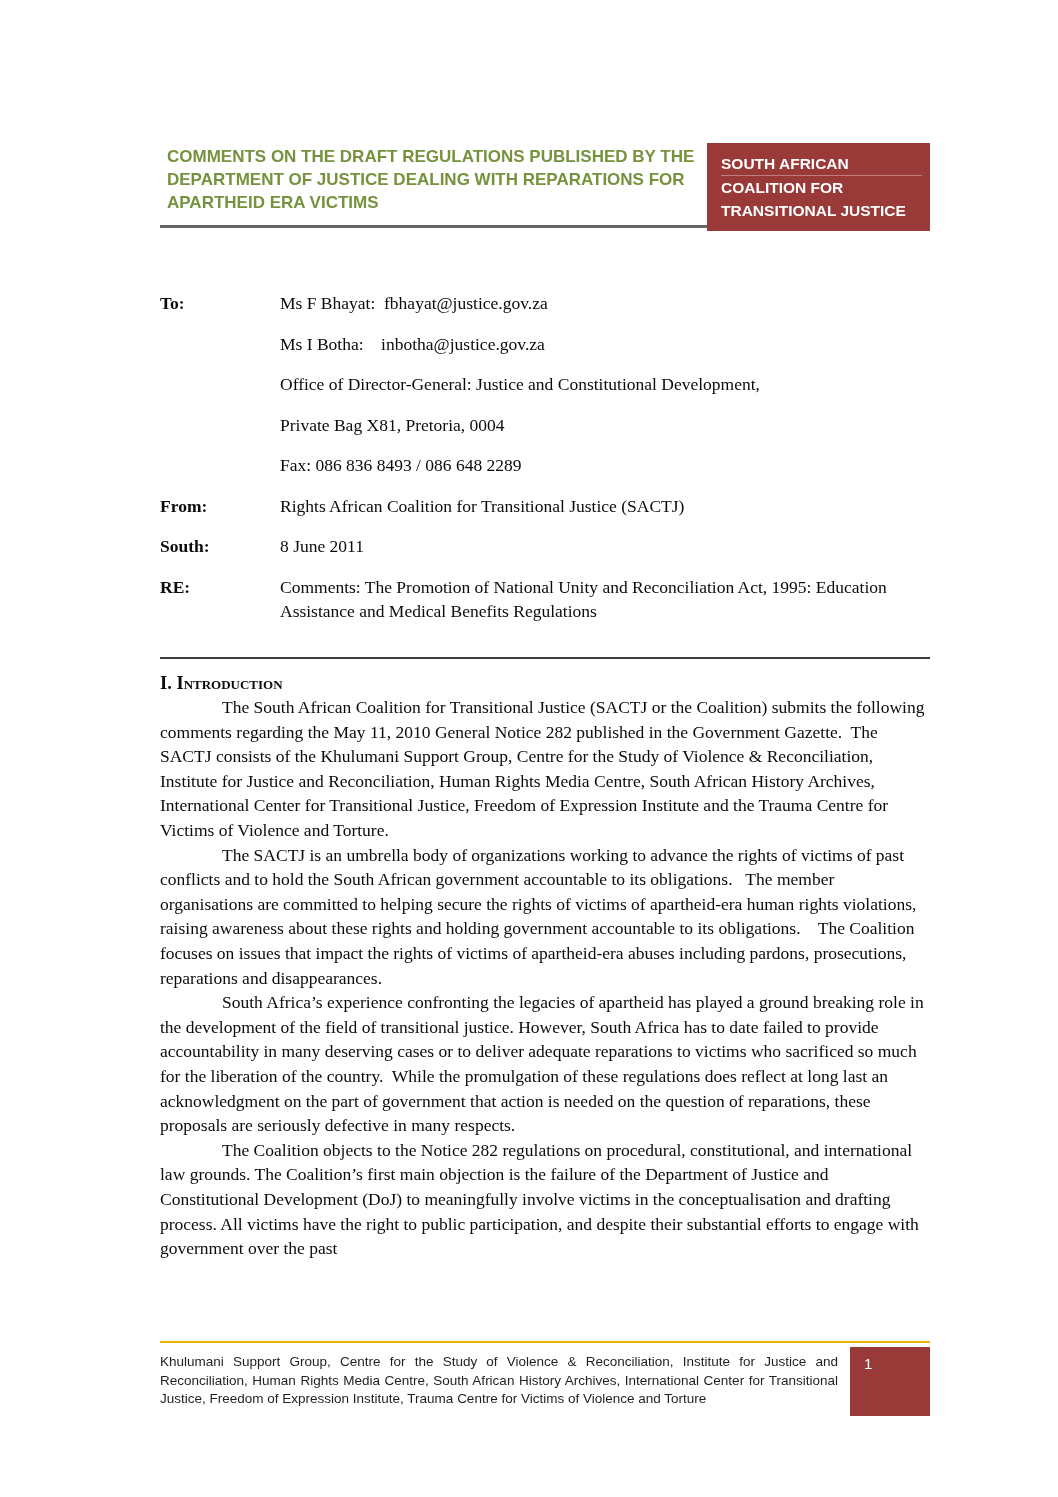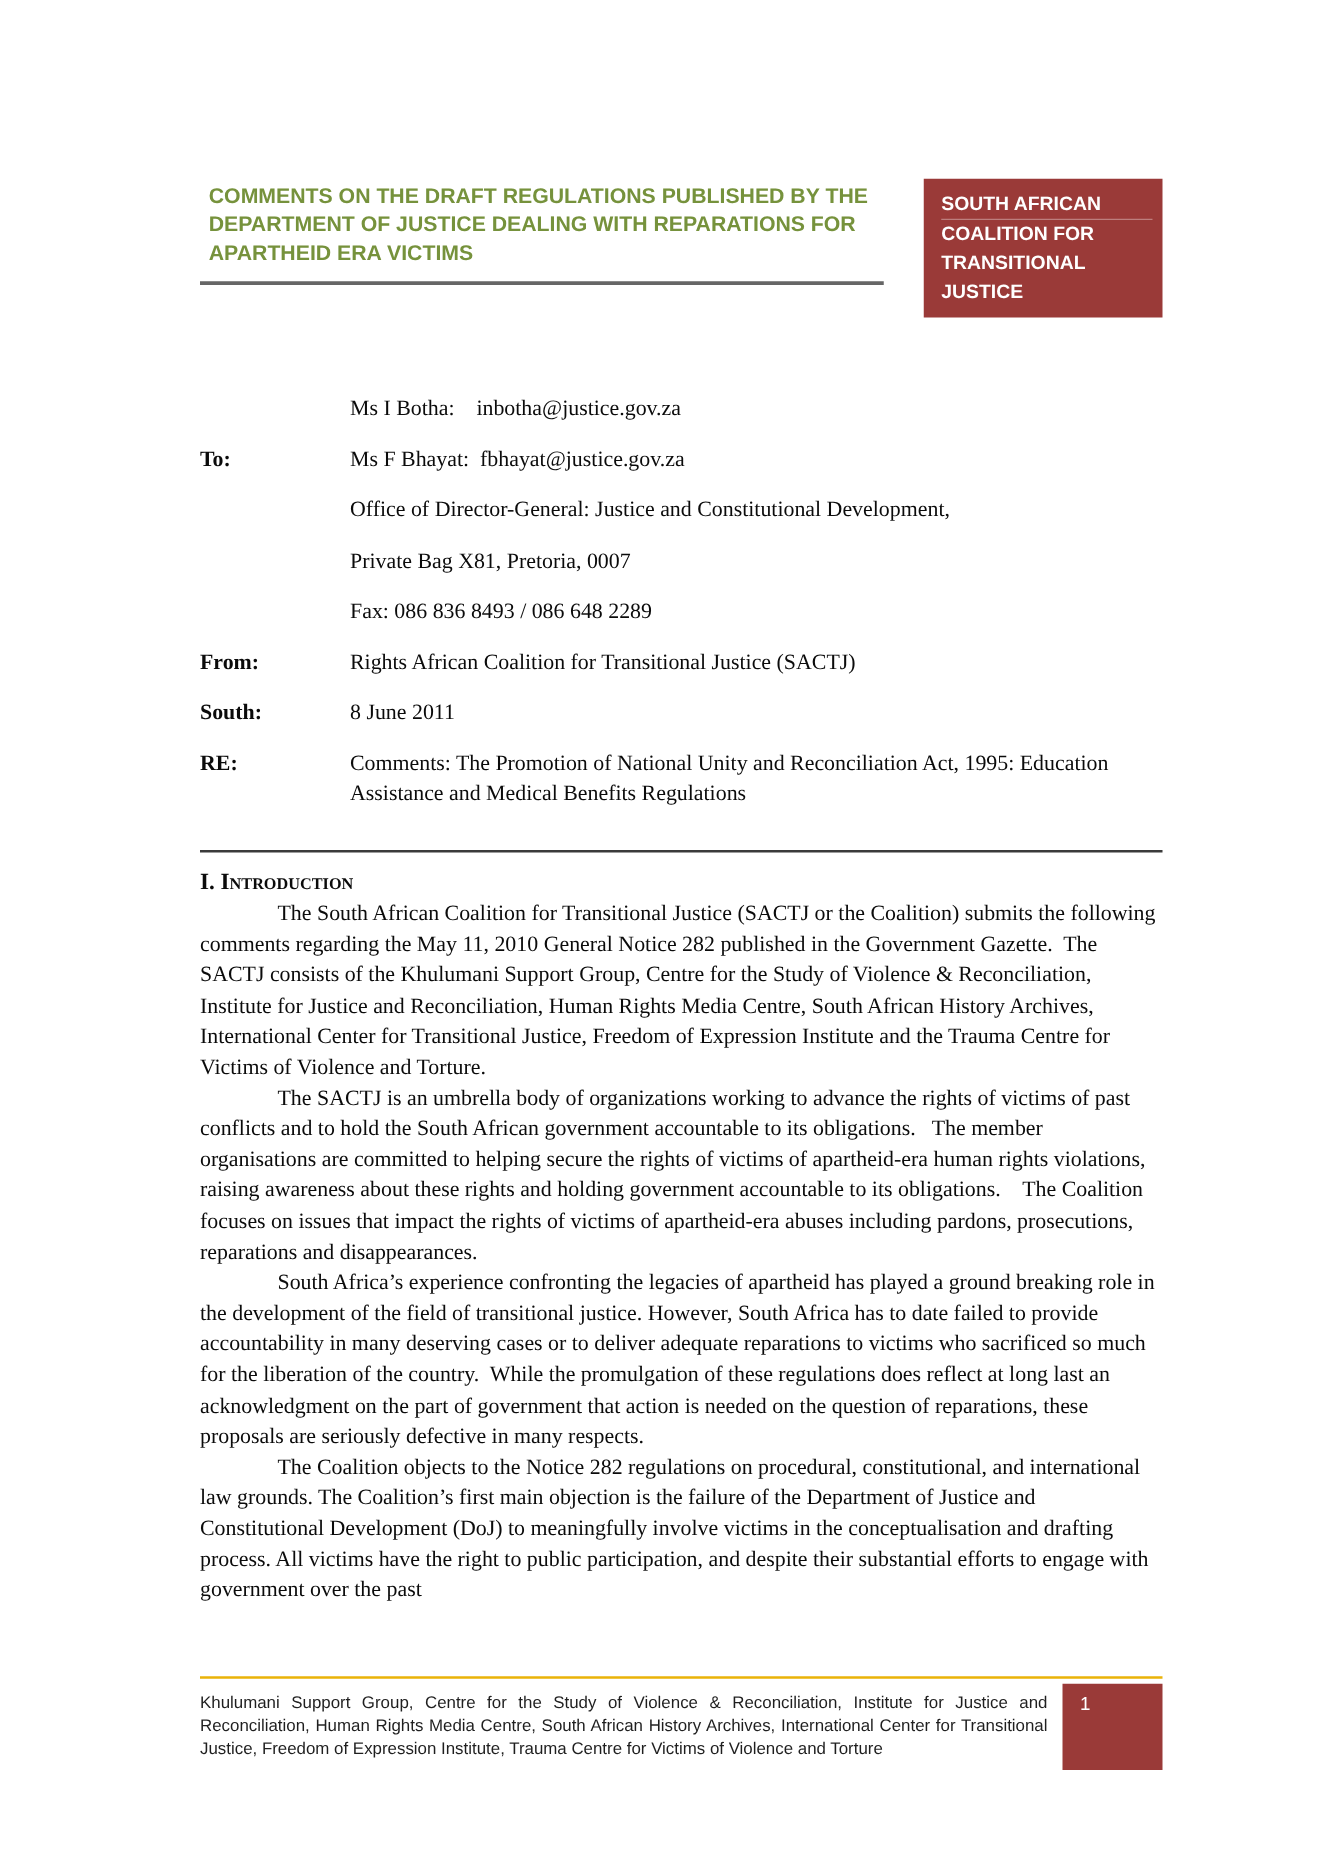--- a/index.html
+++ b/index.html
@@ -37,21 +37,20 @@
   .org-box {
     width: 232px;
     box-sizing: border-box;
     background: #9A3A38;
     color: #ffffff;
     font-family: "Liberation Sans", sans-serif;
     font-weight: 700;
     font-size: 15.5px;
     line-height: 23px;
     padding: 9px 8px 9px 14px;
-    margin-left: 32px;
   }
   .org-box .org-line-first { border-bottom: 1px solid rgba(255,255,255,0.35); }
   
   .memo { margin-top: 60px; font-size: 17.5px; line-height: 24px; }
   .memo-row { display: flex; margin-bottom: 16.5px; }
   .memo-label { width: 120px; font-weight: 700; flex-shrink: 0; }
   .memo-value { flex: 1; white-space: pre-wrap; }
   
   .divider { border-top: 2.5px solid #3b3b3b; margin-top: 34px; height: 0; }
   
@@ -114,34 +113,34 @@
       </div>
       <div class="org-box">
         <div class="org-line-first">SOUTH AFRICAN</div>
         <div>COALITION FOR</div>
         <div>TRANSITIONAL JUSTICE</div>
       </div>
     </div>
 
     <div class="memo">
       <div class="memo-row">
+        <div class="memo-label">To:</div>
+        <div class="memo-value">Ms F Bhayat:  fbhayat@justice.gov.za</div>
+      </div>
+      <div class="memo-row">
         <div class="memo-label"></div>
         <div class="memo-value">Ms I Botha:    inbotha@justice.gov.za</div>
-      </div>
-      <div class="memo-row">
-        <div class="memo-label">To:</div>
-        <div class="memo-value">Ms F Bhayat:  fbhayat@justice.gov.za</div>
       </div>
       <div class="memo-row">
         <div class="memo-label"></div>
         <div class="memo-value">Office of Director-General: Justice and Constitutional Development,</div>
       </div>
       <div class="memo-row">
         <div class="memo-label"></div>
-        <div class="memo-value">Private Bag X81, Pretoria, 0007</div>
+        <div class="memo-value">Private Bag X81, Pretoria, 0004</div>
       </div>
       <div class="memo-row">
         <div class="memo-label"></div>
         <div class="memo-value">Fax: 086 836 8493 / 086 648 2289</div>
       </div>
       <div class="memo-row">
         <div class="memo-label">From:</div>
         <div class="memo-value">Rights African Coalition for Transitional Justice (SACTJ)</div>
       </div>
       <div class="memo-row">

